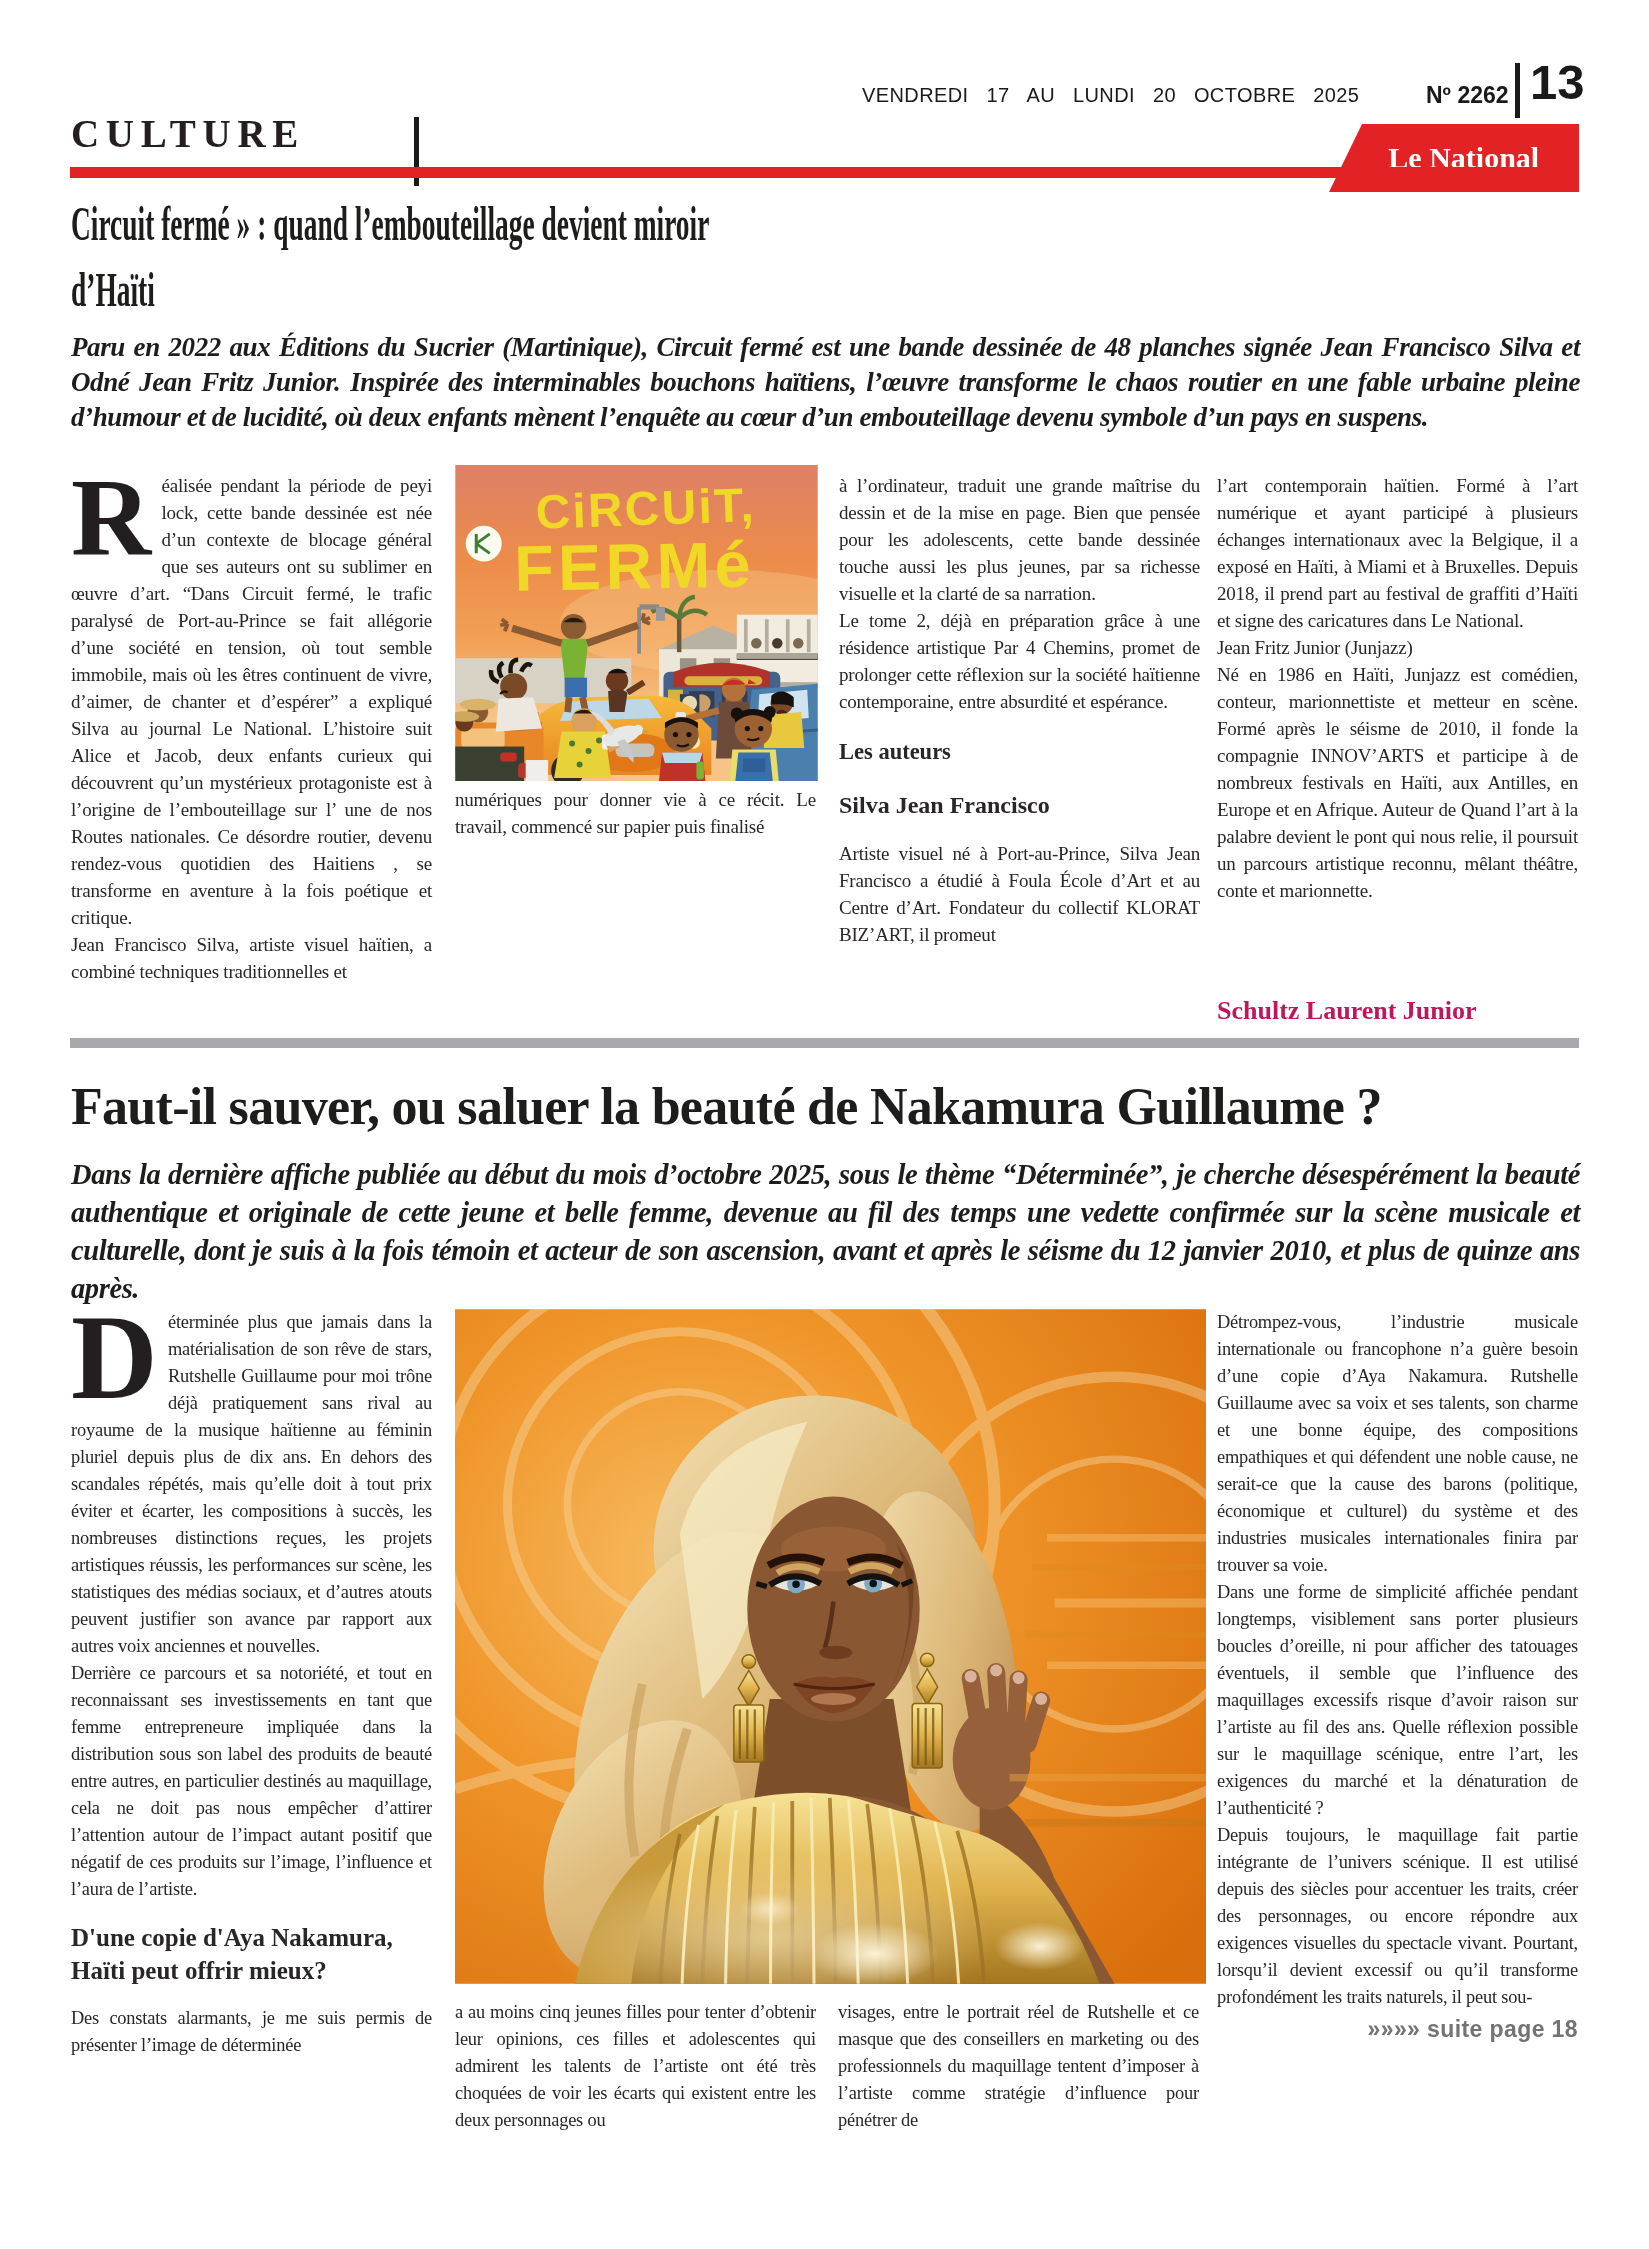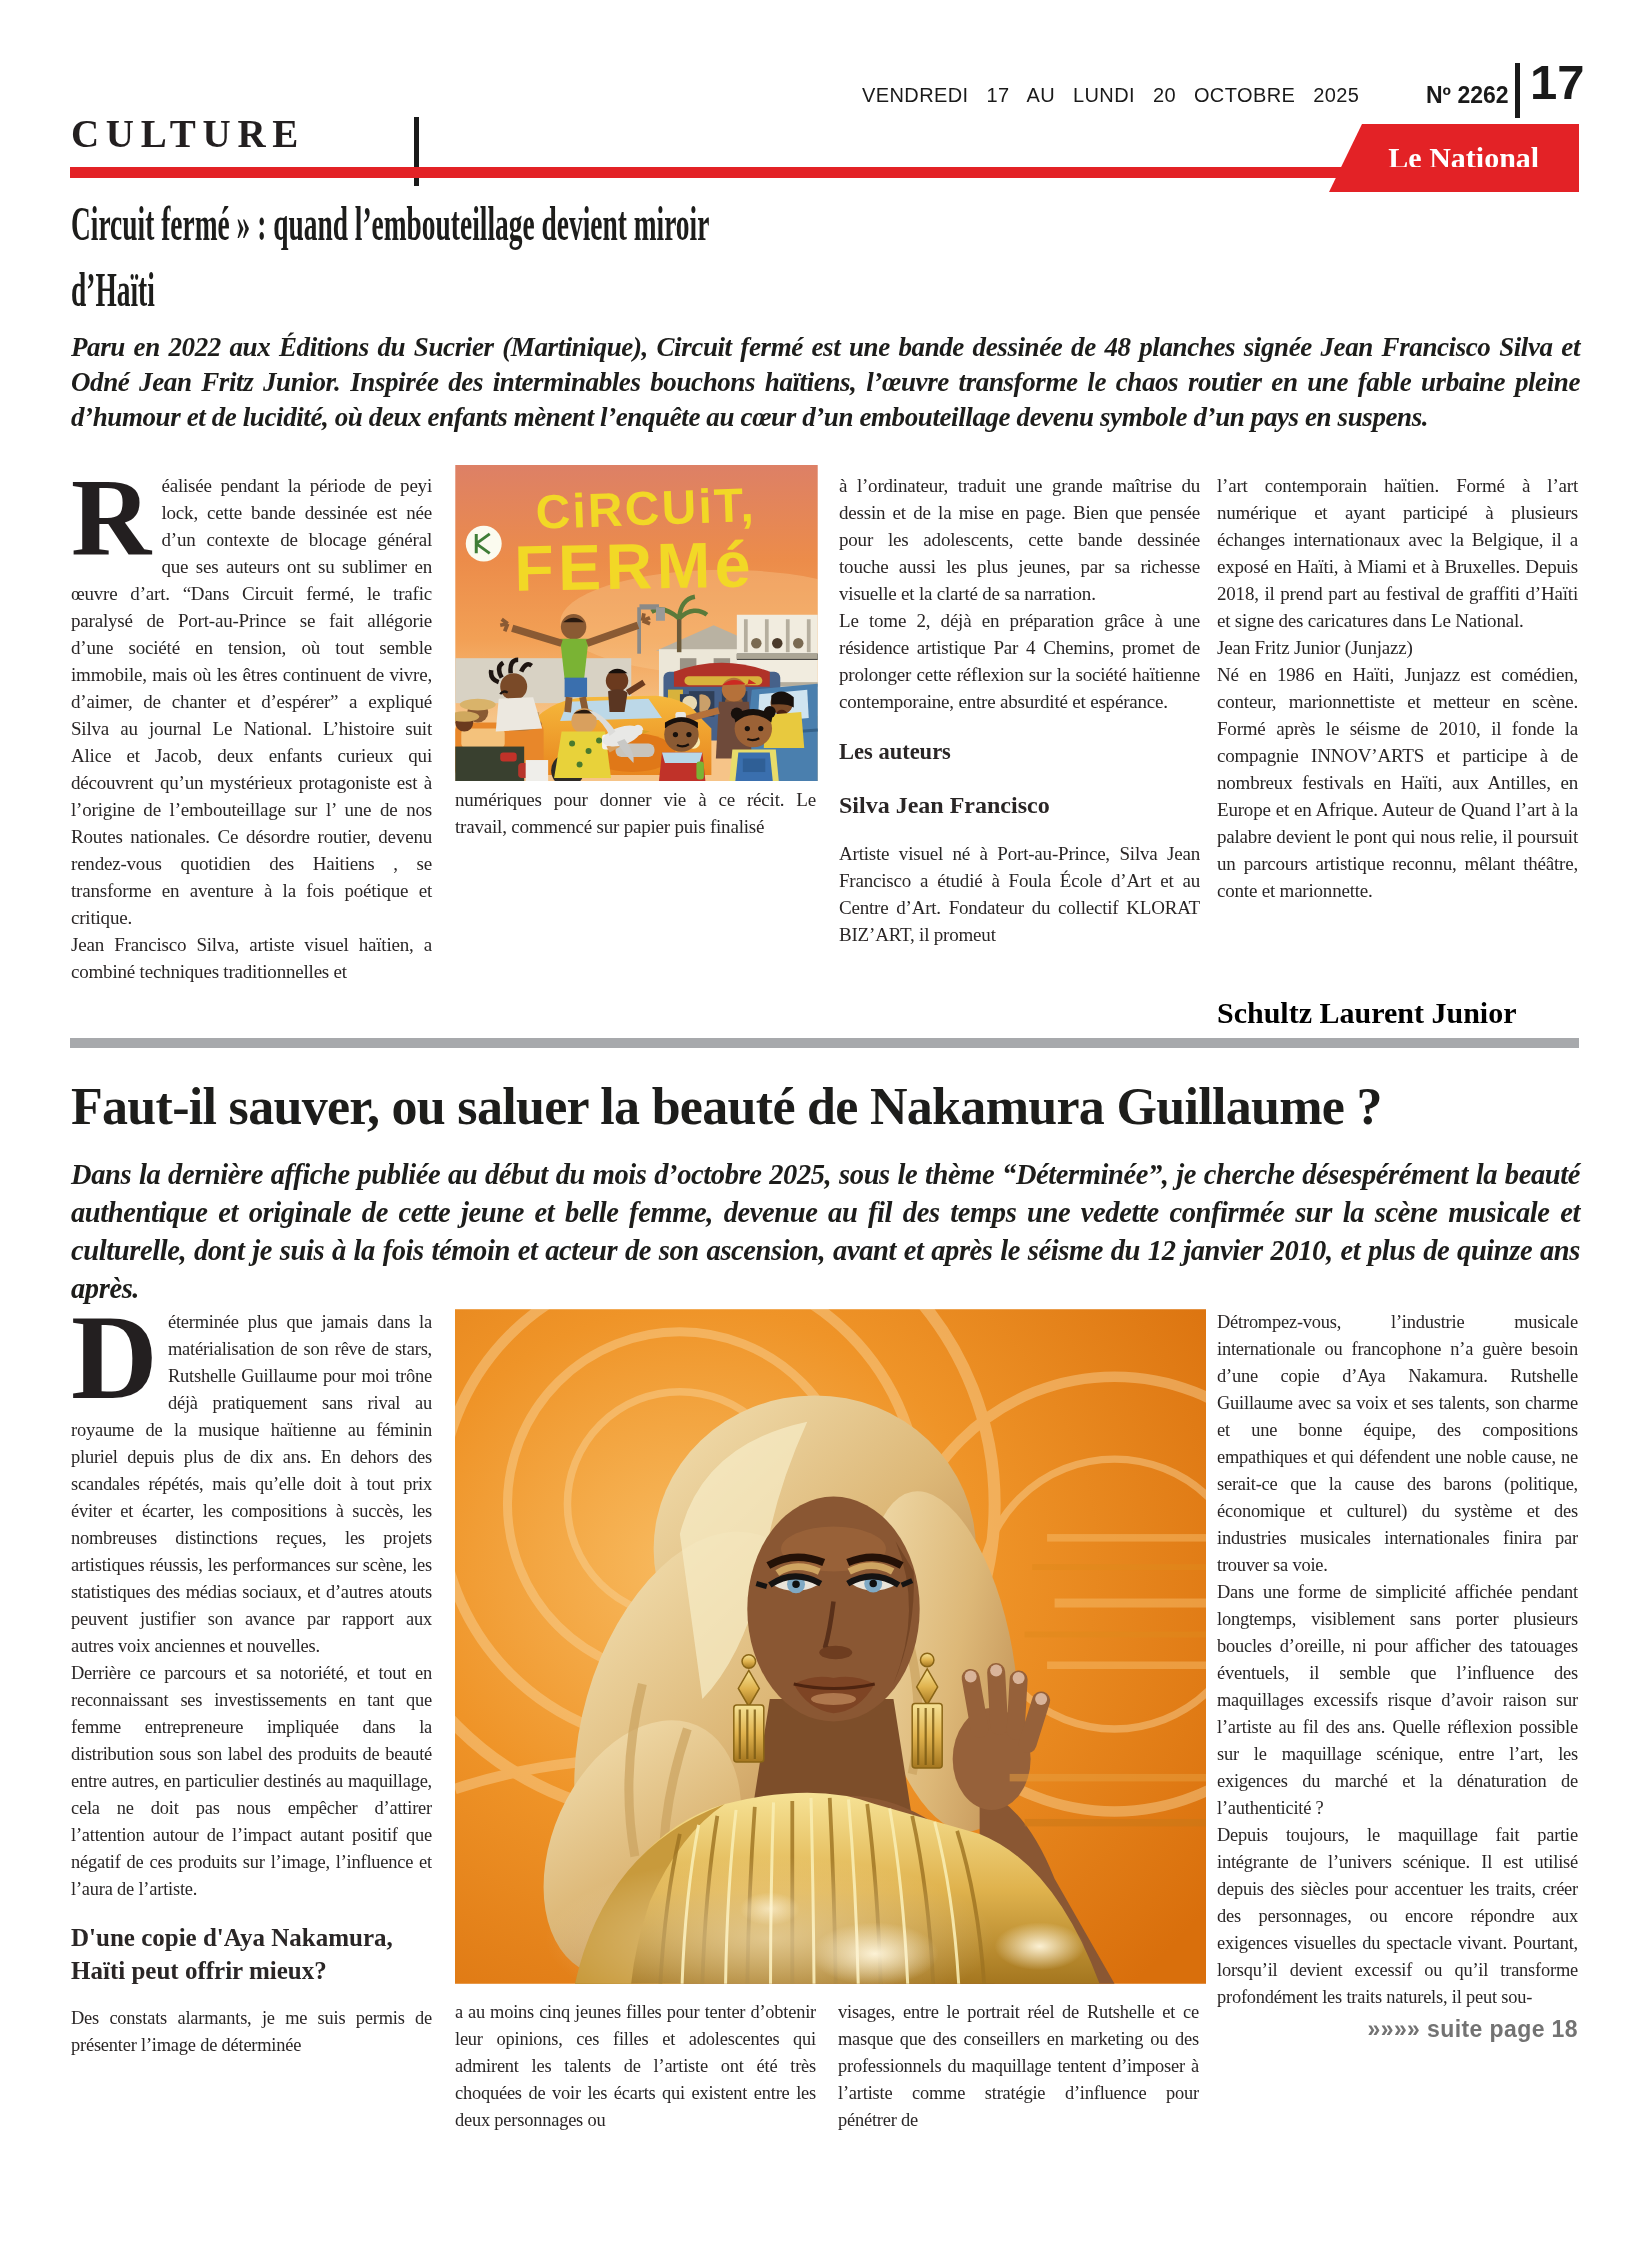--- a/index.html
+++ b/index.html
@@ -32,21 +32,21 @@
   #a1c1{left:71px;top:472px;width:361px;}
   #a1c3{left:839px;top:472px;width:361px;}
   #a1c4{left:1217px;top:472px;width:361px;}
   .dropcap{float:left;font-size:111px;line-height:76px;font-weight:bold;color:#231f20;
            margin:7.5px 10.5px 0 0;}
   #comic-fig{left:455px;top:465px;width:363px;height:316px;}
   #a1c2cont{left:455px;top:786px;width:361px;}
   .subhead{font-weight:bold;font-size:22.5px;letter-spacing:0;text-align:left;}
   #a1c3 .sh1{margin-top:22.5px;}
   #a1c3 .sh2{margin-top:27px;margin-bottom:21px;font-size:24px;}
-  #a1-byline{left:1217px;top:996px;width:361px;font-size:30px;font-weight:bold;color:#000000;}
+  #a1-byline{left:1217px;top:996px;width:361px;font-size:26px;font-weight:bold;color:#be185d;}
 
   #gray-bar{left:70px;top:1038px;width:1509px;height:9.7px;background:#a7a9ac;}
 
   
   #a2-title{left:71px;top:1077px;width:1509px;font-size:52px;font-weight:bold;color:#1d1d1b;
             letter-spacing:-0.7px;white-space:nowrap;}
   #a2-intro{left:71px;top:1156px;width:1509px;font-size:28.5px;font-weight:bold;font-style:italic;
             line-height:38px;text-align:justify;letter-spacing:-0.4px;color:#1d1d1b;}
   .bodytxt2{font-size:18.4px;line-height:27px;letter-spacing:-0.2px;text-align:justify;color:#2a2626;}
   .bodytxt2 p{margin:0;}
@@ -63,21 +63,21 @@
 </head>
 <body>
 
 <div id="page">
 
   <div class="abs" id="culture">CULTURE</div>
   <div class="abs" id="hdr-vbar"></div>
   <div class="abs" id="hdr-date">VENDREDI 17 AU LUNDI 20 OCTOBRE 2025</div>
   <div class="abs" id="hdr-issue">Nº 2262</div>
   <div class="abs" id="hdr-pagebar"></div>
-  <div class="abs" id="hdr-pagenum">17</div>
+  <div class="abs" id="hdr-pagenum">13</div>
   <div class="abs" id="brand-banner">
     <span>Le National</span>
   </div>
   <div class="abs" id="red-bar"></div>
 
   <h1 class="abs" id="a1-title" style="margin:0;">
     <span>Circuit fermé » : quand l’embouteillage devient miroir</span>
     <span>d’Haïti</span>
   </h1>
   <div class="abs" id="a1-intro">Paru en 2022 aux Éditions du Sucrier (Martinique), Circuit fermé est une bande dessinée de 48 planches signée Jean Francisco Silva et Odné Jean Fritz Junior. Inspirée des interminables bouchons haïtiens, l’œuvre transforme le chaos routier en une fable urbaine pleine d’humour et de lucidité, où deux enfants mènent l’enquête au cœur d’un embouteillage devenu symbole d’un pays en suspens.</div>

